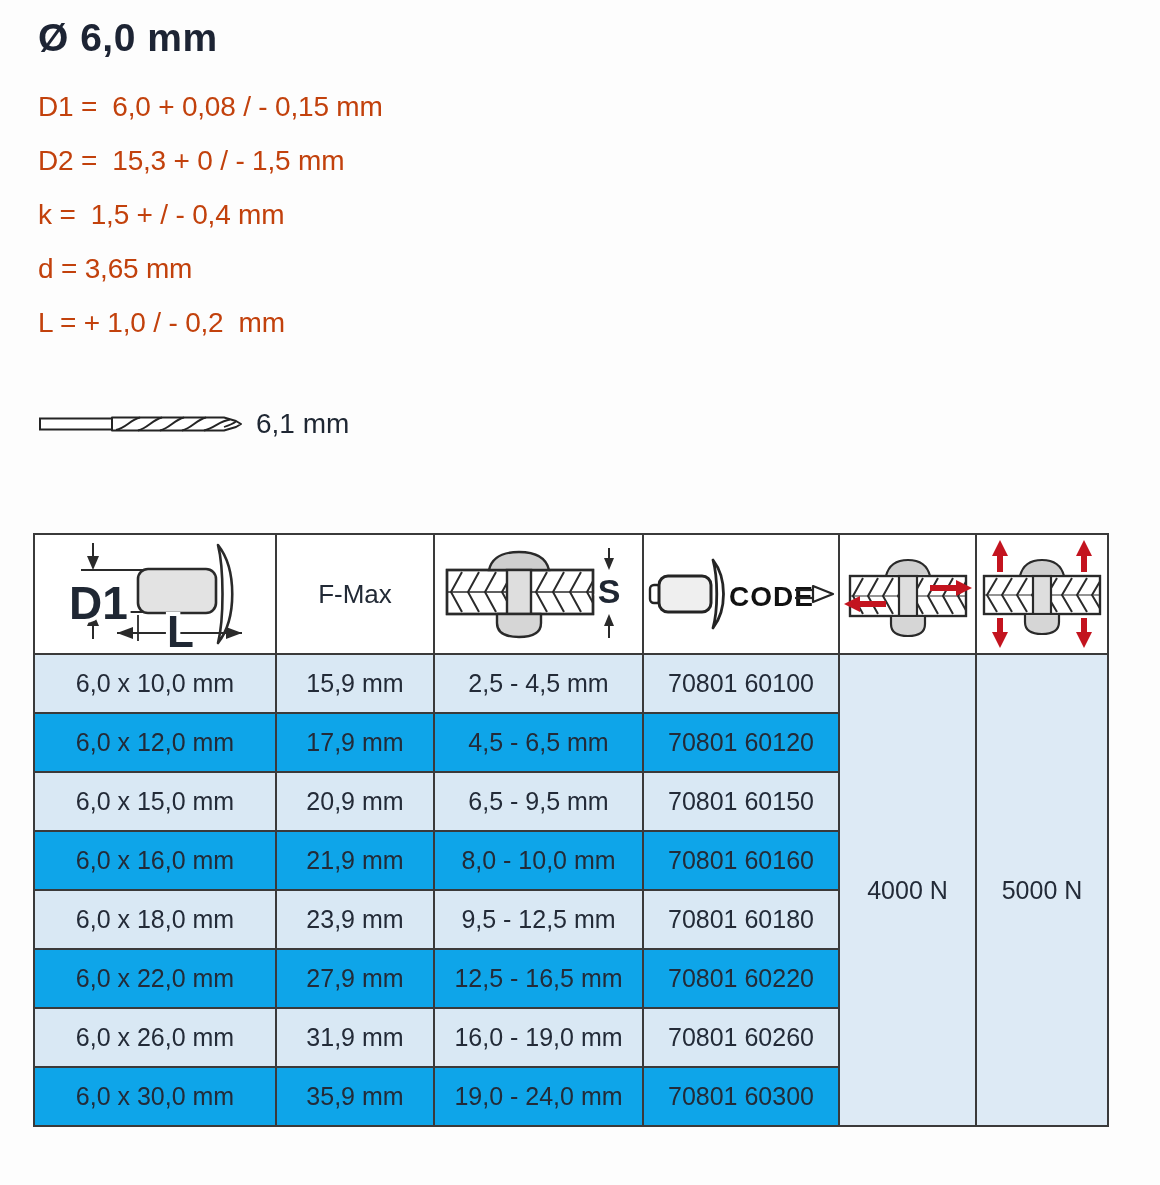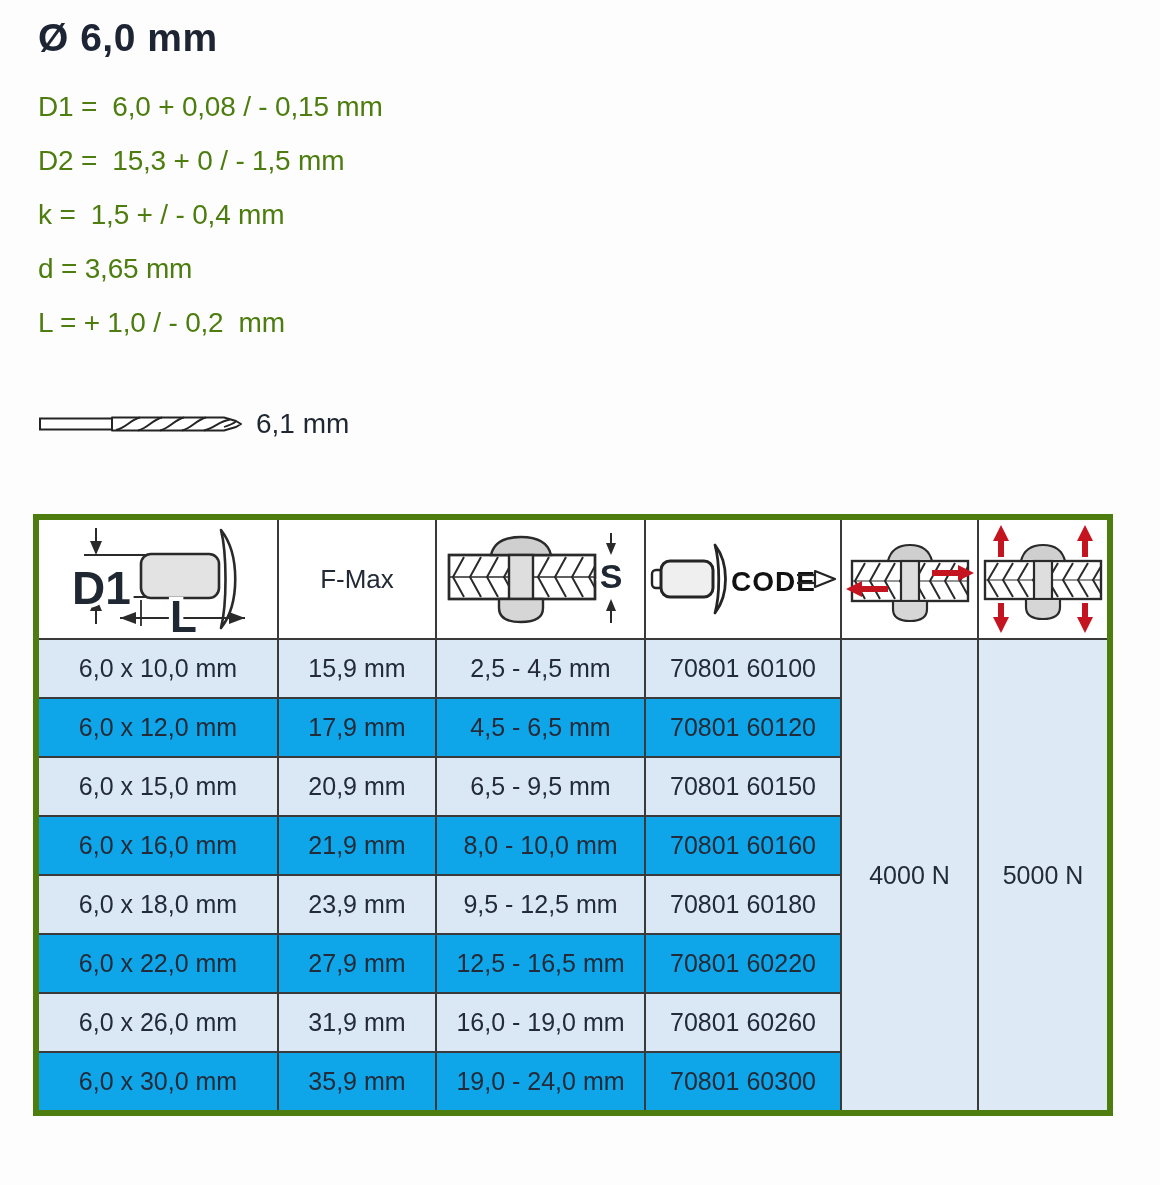--- a/index.html
+++ b/index.html
@@ -11,33 +11,33 @@
     color:#212a38;
     overflow:hidden;
   }
   .page-title{
     position:absolute;left:38px;top:16px;margin:0;
     font-size:39px;font-weight:700;color:#1d2434;letter-spacing:0.5px;
   }
   .specs{position:absolute;left:38px;top:80px;}
   .spec-line{
     height:54px;display:flex;align-items:center;
-    font-size:28px;color:#4d7c0f;letter-spacing:-0.2px;white-space:pre;
+    font-size:28px;color:#c2410c;letter-spacing:-0.2px;white-space:pre;
   }
   .drill-row{
     position:absolute;left:38px;top:408px;
     display:flex;align-items:center;gap:8px;
   }
   .drill-row .drill-label{font-size:28px;color:#1f2733;}
 
   table.spec-table{
-    position:absolute;left:33px;top:514px;
+    position:absolute;left:33px;top:533px;
     border-collapse:collapse;table-layout:fixed;
     width:1074px;
-    border:6px solid #4d7c0f;
+    border:1px solid #4d7c0f;
   }
   .spec-table th,.spec-table td{
     border:2px solid #3a3a3a;
     text-align:center;vertical-align:middle;
     padding:0;
   }
   .spec-table thead th{height:118px;background:#ffffff;}
   .spec-table tbody td{height:57px;font-size:25px;color:#232b38;background:#0ea5e9;}
   .spec-table tbody tr:nth-child(odd) td.data-cell{background:#d9e8f4;}
   td.force-cell{background:#ddeaf5 !important;font-size:28px;color:#232b38;}

